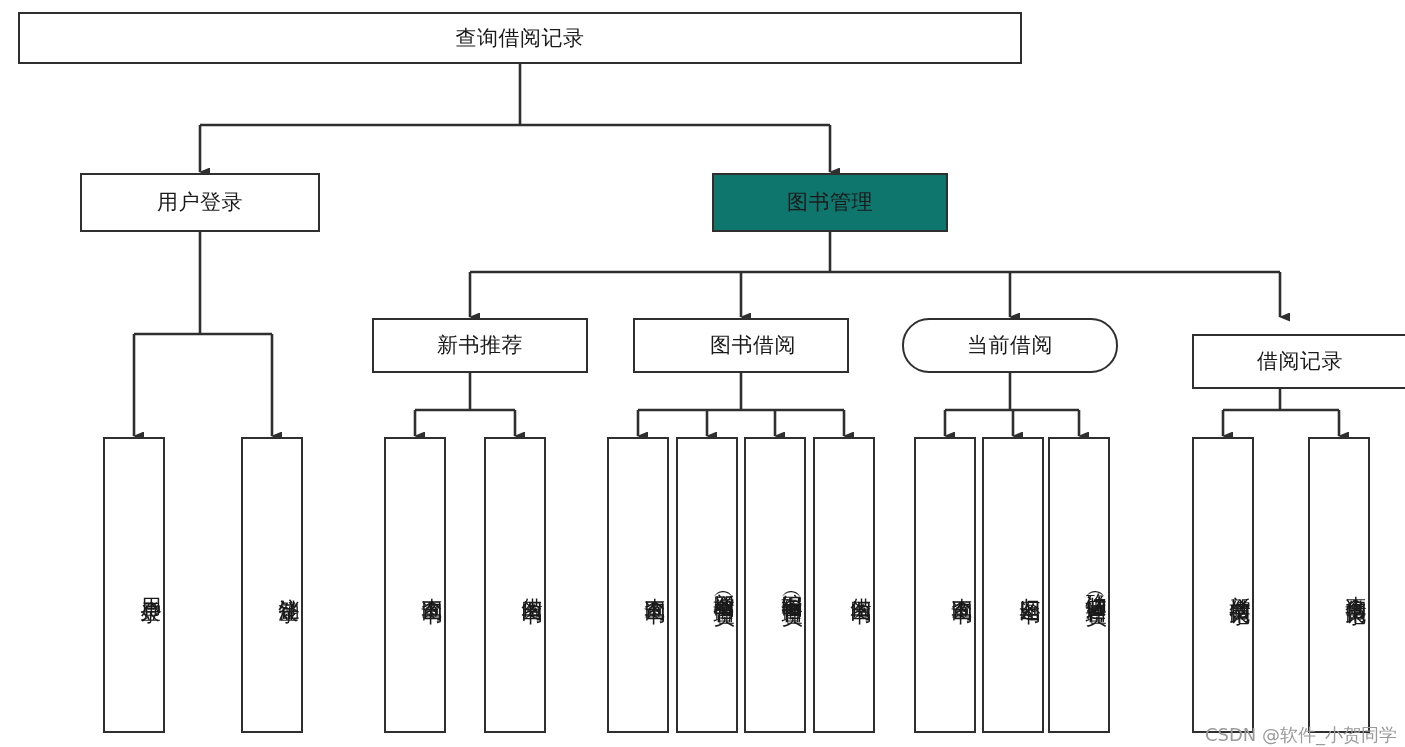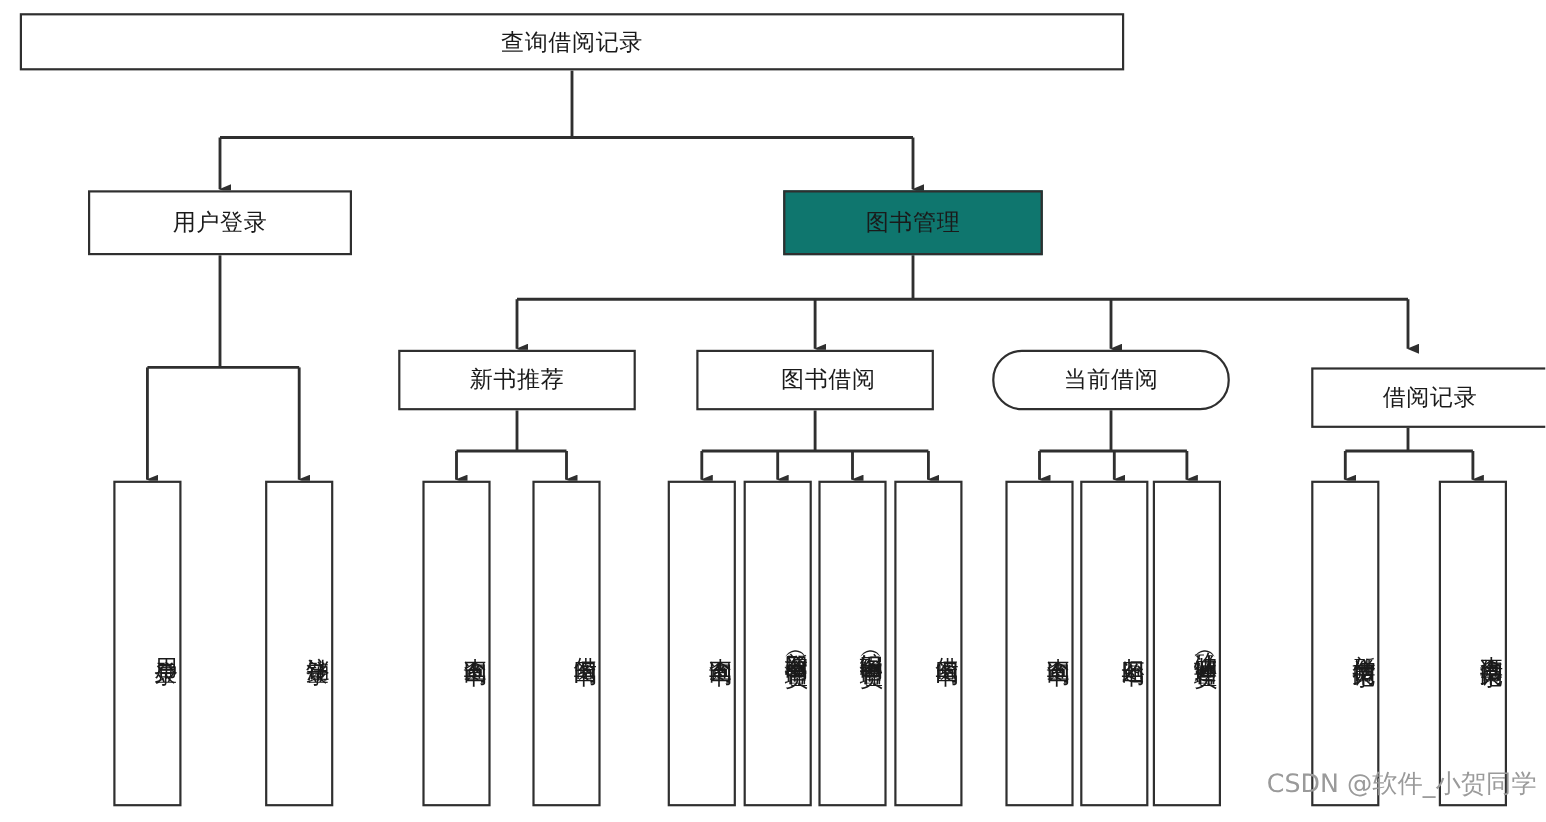--- a/index.html
+++ b/index.html
@@ -55,22 +55,22 @@
   .node.vertical .node-label {
     display: block;
     white-space: normal;
   }
   .node-label {
     display: block;
   }
   #watermark {
     position: absolute;
     right: 8px;
-    bottom: 19px;
-    font-size: 23px;
+    bottom: 0;
+    font-size: 18px;
     color: #9a9a9a;
     white-space: nowrap;
     user-select: none;
   }
 </style>
 </head>
 <body>
 
 <div id="diagram-root">
 
@@ -120,21 +120,21 @@
   <div id="nodes-layer">
       <div class="node horizontal" style="left: 18px; top: 12px; width: 1004px; height: 52px; border-color: rgb(47, 47, 47); background: rgb(255, 255, 255); color: rgb(26, 26, 26);">
         <span class="node-label">查询借阅记录</span>
       </div>
       <div class="node horizontal" style="left: 80px; top: 173px; width: 240px; height: 59px; border-color: rgb(47, 47, 47); background: rgb(255, 255, 255); color: rgb(26, 26, 26);">
         <span class="node-label">用户登录</span>
       </div>
       <div class="node horizontal" style="left: 712px; top: 173px; width: 236px; height: 59px; border-color: rgb(47, 47, 47); background: #0f766e; color: rgb(26, 26, 26);">
         <span class="node-label">图书管理</span>
       </div>
-      <div class="node horizontal" style="left: 362px; top: 318px; width: 216px; height: 55px; border-color: rgb(47, 47, 47); background: rgb(255, 255, 255); color: rgb(26, 26, 26);">
+      <div class="node horizontal" style="left: 372px; top: 318px; width: 216px; height: 55px; border-color: rgb(47, 47, 47); background: rgb(255, 255, 255); color: rgb(26, 26, 26);">
         <span class="node-label">新书推荐</span>
       </div>
       <div class="node horizontal" style="left: 633px; top: 318px; width: 216px; height: 55px; border-color: rgb(47, 47, 47); background: rgb(255, 255, 255); color: rgb(26, 26, 26); padding-left: 24px;">
         <span class="node-label">图书借阅</span>
       </div>
       <div class="node horizontal" style="left: 902px; top: 318px; width: 216px; height: 55px; border-color: rgb(47, 47, 47); background: rgb(255, 255, 255); color: rgb(26, 26, 26); border-radius: 27px;">
         <span class="node-label">当前借阅</span>
       </div>
       <div class="node horizontal" style="left: 1172px; top: 334px; width: 216px; height: 55px; border-color: rgb(47, 47, 47); background: rgb(255, 255, 255); color: rgb(26, 26, 26); margin-left: 20px;">
         <span class="node-label">借阅记录</span>

